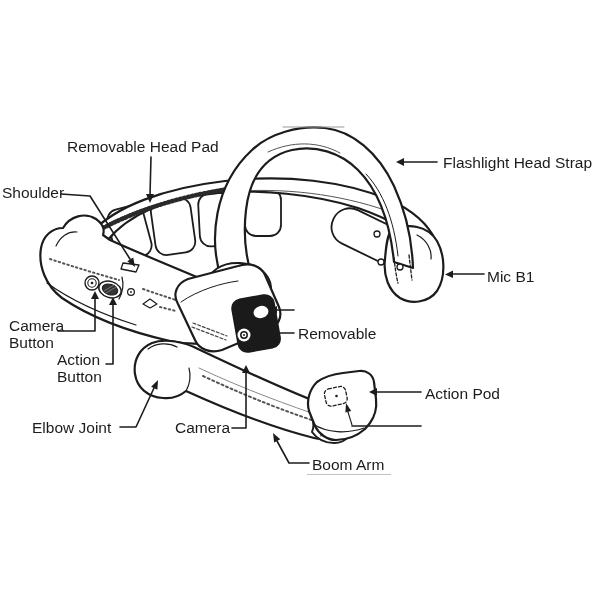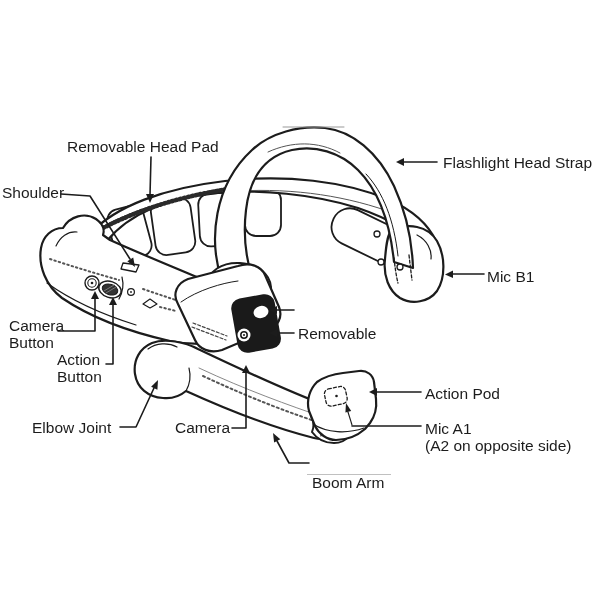--- a/index.html
+++ b/index.html
@@ -187,18 +187,16 @@
 <div class="lbl" style="left:443px;top:154px">Flashlight Head Strap</div>
 <div class="lbl" style="left:487px;top:268px">Mic B1</div>
 <div class="lbl" style="left:298px;top:325px">Removable</div>
 <div class="lbl" style="left:9px;top:317px">Camera
 Button</div>
 <div class="lbl" style="left:57px;top:351px">Action
 Button</div>
 <div class="lbl" style="left:32px;top:419px">Elbow Joint</div>
 <div class="lbl" style="left:175px;top:419px">Camera</div>
 <div class="lbl" style="left:425px;top:385px">Action Pod</div>
-<div class="lbl" style="left:425px;top:420px">Mic A1
-(A2 on opposite side)</div>
-<div class="lbl" style="left:312px;top:474px">Boom Arm</div>
+<div class="lbl" style="left:312px;top:456px">Boom Arm</div>
 <div class="underline" style="left:307px;top:474px;width:84px"></div>
 
 </div>
 
 </body></html>

